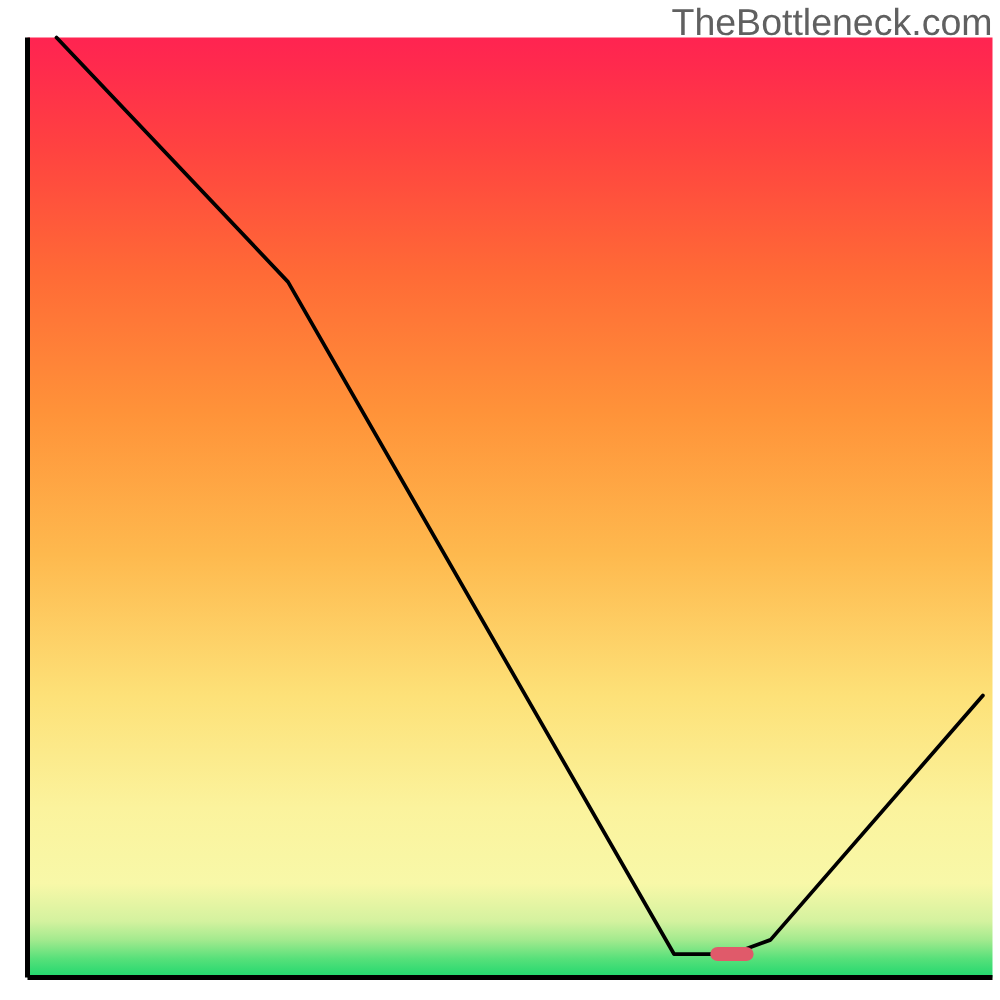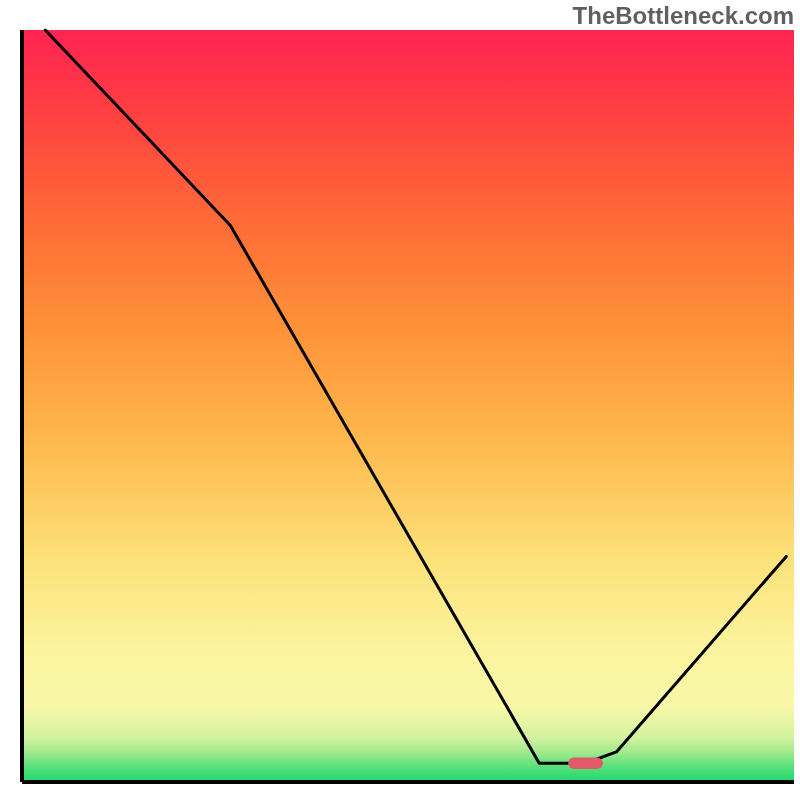--- a/index.html
+++ b/index.html
@@ -14,22 +14,22 @@
   .stage {
     position: relative;
     width: 800px;
     height: 800px;
   }
   .watermark {
     position: absolute;
     top: 2px;
     right: 6px;
     color: #606060;
-    font-size: 24px;
-    font-weight: 700;
+    font-size: 30px;
+    font-weight: 400;
     letter-spacing: 0px;
   }
   svg.plot {
     position: absolute;
     left: 0;
     top: 0;
     width: 800px;
     height: 800px;
   }
 </style>

